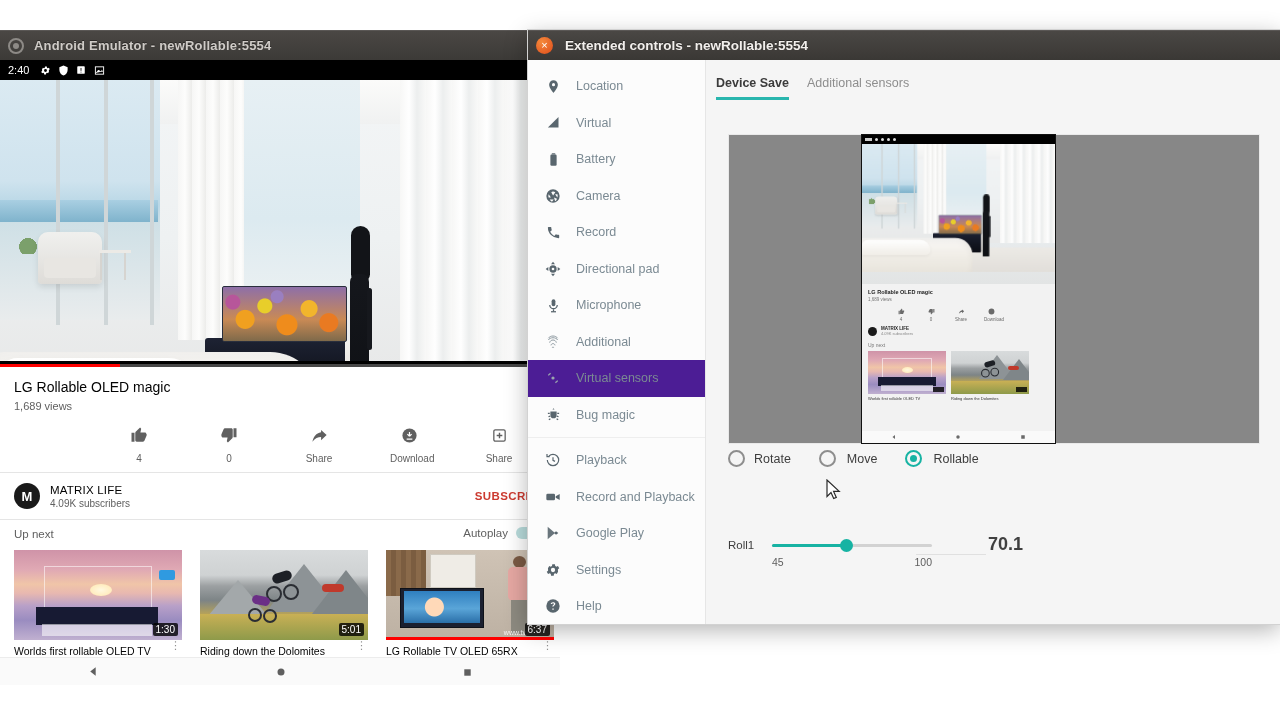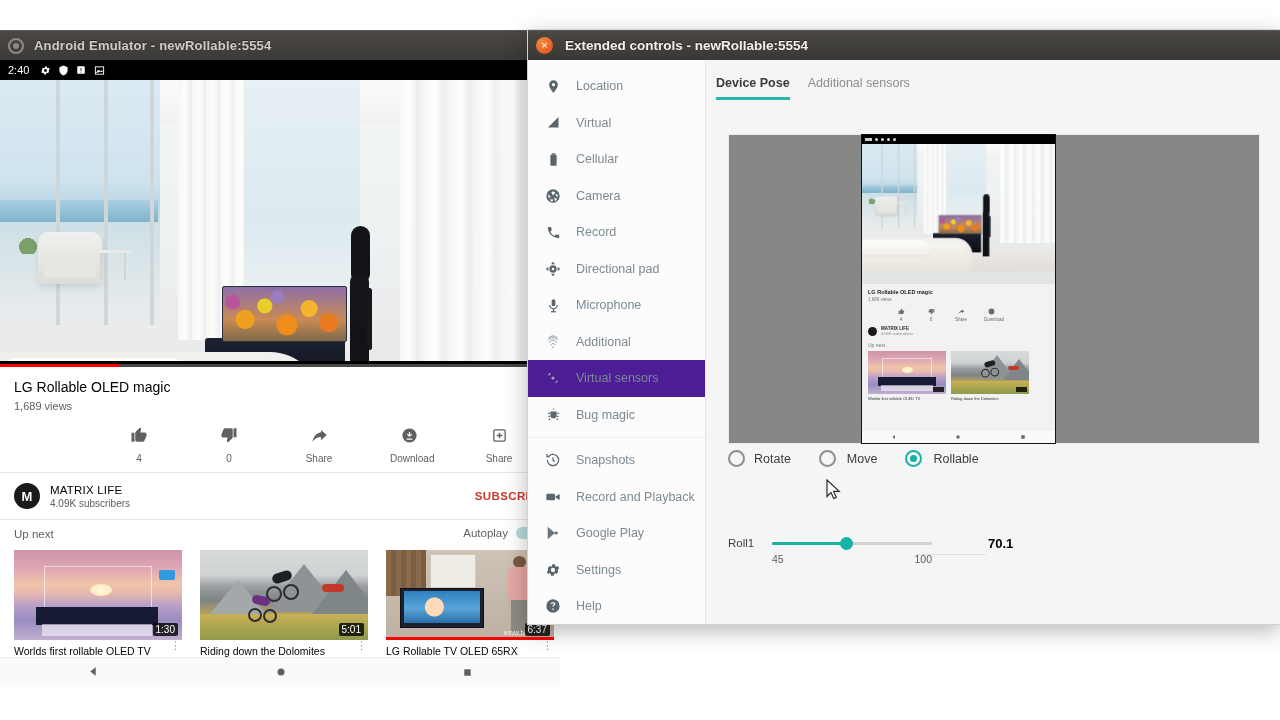--- a/index.html
+++ b/index.html
@@ -300,21 +300,21 @@
   
   .slider-block { position:absolute; left: 22px; top: 474px; width: 510px; }
   .slider-line { display:flex; align-items:center; gap:10px; }
   .sl-label { font-size:11.5px; color:#3d3d3d; width: 34px; }
   .sl-track-wrap { position:relative; width: 160px; height: 18px; }
   .sl-track { position:absolute; left:0; top:8px; width:160px; height:3px; background:#d2d2d2; border-radius:2px; }
   .sl-fill { position:absolute; left:0; top:8px; height:3px; background:#17b3a3; border-radius:2px; }
   .sl-knob { position:absolute; top:3px; width:13px; height:13px; border-radius:50%; background:#17b3a3; }
   .sl-scale { display:flex; justify-content:space-between; width:160px; margin-left:44px; margin-top:1px; }
   .sl-scale span { font-size:10.5px; color:#5d5d5d; }
-  .sl-value { font-size:13px; color:#000000; font-weight:bold; margin-left: 46px; }
+  .sl-value { font-size:18px; color:#404040; font-weight:bold; margin-left: 46px; }
   .sl-underline { position:absolute; left: 188px; top: 20px; width: 70px; height:1px; background:#e0e0e0; }
 
   
   .cursor { position:absolute; left: 826px; top: 479px; width:16px; height:22px; pointer-events:none; z-index: 50; }
 </style>
 </head>
 <body>
 
 <div id="root">
 
@@ -564,21 +564,21 @@
           <span class="si-lb">Virtual</span>
         </div>
 
         <div class="side-item">
           <span class="si-ic">
               <svg viewBox="0 0 24 24" width="15" height="15" fill="#59666e">
                 <rect x="9" y="2" width="6" height="2" rx="1"></rect>
                 <rect x="7" y="4" width="10" height="18" rx="2"></rect>
               </svg>
             </span>
-          <span class="si-lb">Cellular</span>
+          <span class="si-lb">Battery</span>
         </div>
 
         <div class="side-item">
           <span class="si-ic">
               <svg viewBox="0 0 24 24" width="16" height="16" fill="#59666e">
                 <path d="M12 2a10 10 0 100 20 10 10 0 000-20zm0 3.2a6.8 6.8 0 013.5 1l-3.4 5.1L9.4 6.5A6.8 6.8 0 0112 5.2zM5.6 9.2l3.3 4.9H5.4a6.9 6.9 0 01.2-4.9zm1.5 8.2h6l-2.6 3.1a6.9 6.9 0 01-3.4-3.1zM15.2 20l-1.7-5.7 4.5 1.9A6.9 6.9 0 0115.2 20zm3.3-5.7l-3.3-4.9h3.5a6.9 6.9 0 01-.2 4.9z"></path>
               </svg>
             </span>
           <span class="si-lb">Camera</span>
         </div>
@@ -646,21 +646,21 @@
         <div class="side-group-sep"></div>
 
         <div class="side-item">
           <span class="si-ic">
               <svg viewBox="0 0 24 24" width="16" height="16" fill="none" stroke="#59666e" stroke-width="1.8">
                 <path d="M3.5 12a8.5 8.5 0 108.5-8.5A8.4 8.4 0 006 6"></path>
                 <path d="M3 3v4h4"></path>
                 <path d="M12 8v4.5l3 1.6"></path>
               </svg>
             </span>
-          <span class="si-lb">Snapshots</span>
+          <span class="si-lb">Playback</span>
         </div>
 
         <div class="side-item">
           <span class="si-ic">
               <svg viewBox="0 0 24 24" width="16" height="16" fill="#59666e">
                 <rect x="2" y="7" width="13" height="10" rx="2"></rect>
                 <path d="M16 11l6-3.5v9L16 13z"></path>
               </svg>
             </span>
           <span class="si-lb">Record and Playback</span>
@@ -692,21 +692,21 @@
                 <path d="M12 6.2c-2 0-3.3 1.2-3.5 2.9h2c.1-.7.6-1.2 1.5-1.2s1.4.5 1.4 1.1c0 .6-.3.9-1.1 1.5-.9.6-1.4 1.2-1.4 2.4h2c0-.7.2-1 1-1.6 1-.7 1.6-1.4 1.6-2.5 0-1.6-1.4-2.6-3.5-2.6zM11 15.6h2.1v2.1H11z" fill="#fcfcfc"></path>
               </svg>
             </span>
           <span class="si-lb">Help</span>
         </div>
       </div>
 
       <div class="ext-main">
 
         <div class="tabs">
-          <div class="tab active">Device Pose</div>
+          <div class="tab active">Device Save</div>
           <div class="tab">Additional sensors</div>
         </div>
 
         <div class="pose-stage">
           <div class="mini-device">
             <div class="mini-status">
               <span class="mini-clock"></span>
               <span class="mini-dot"></span>
                 <span class="mini-dot"></span>
                 <span class="mini-dot"></span>

